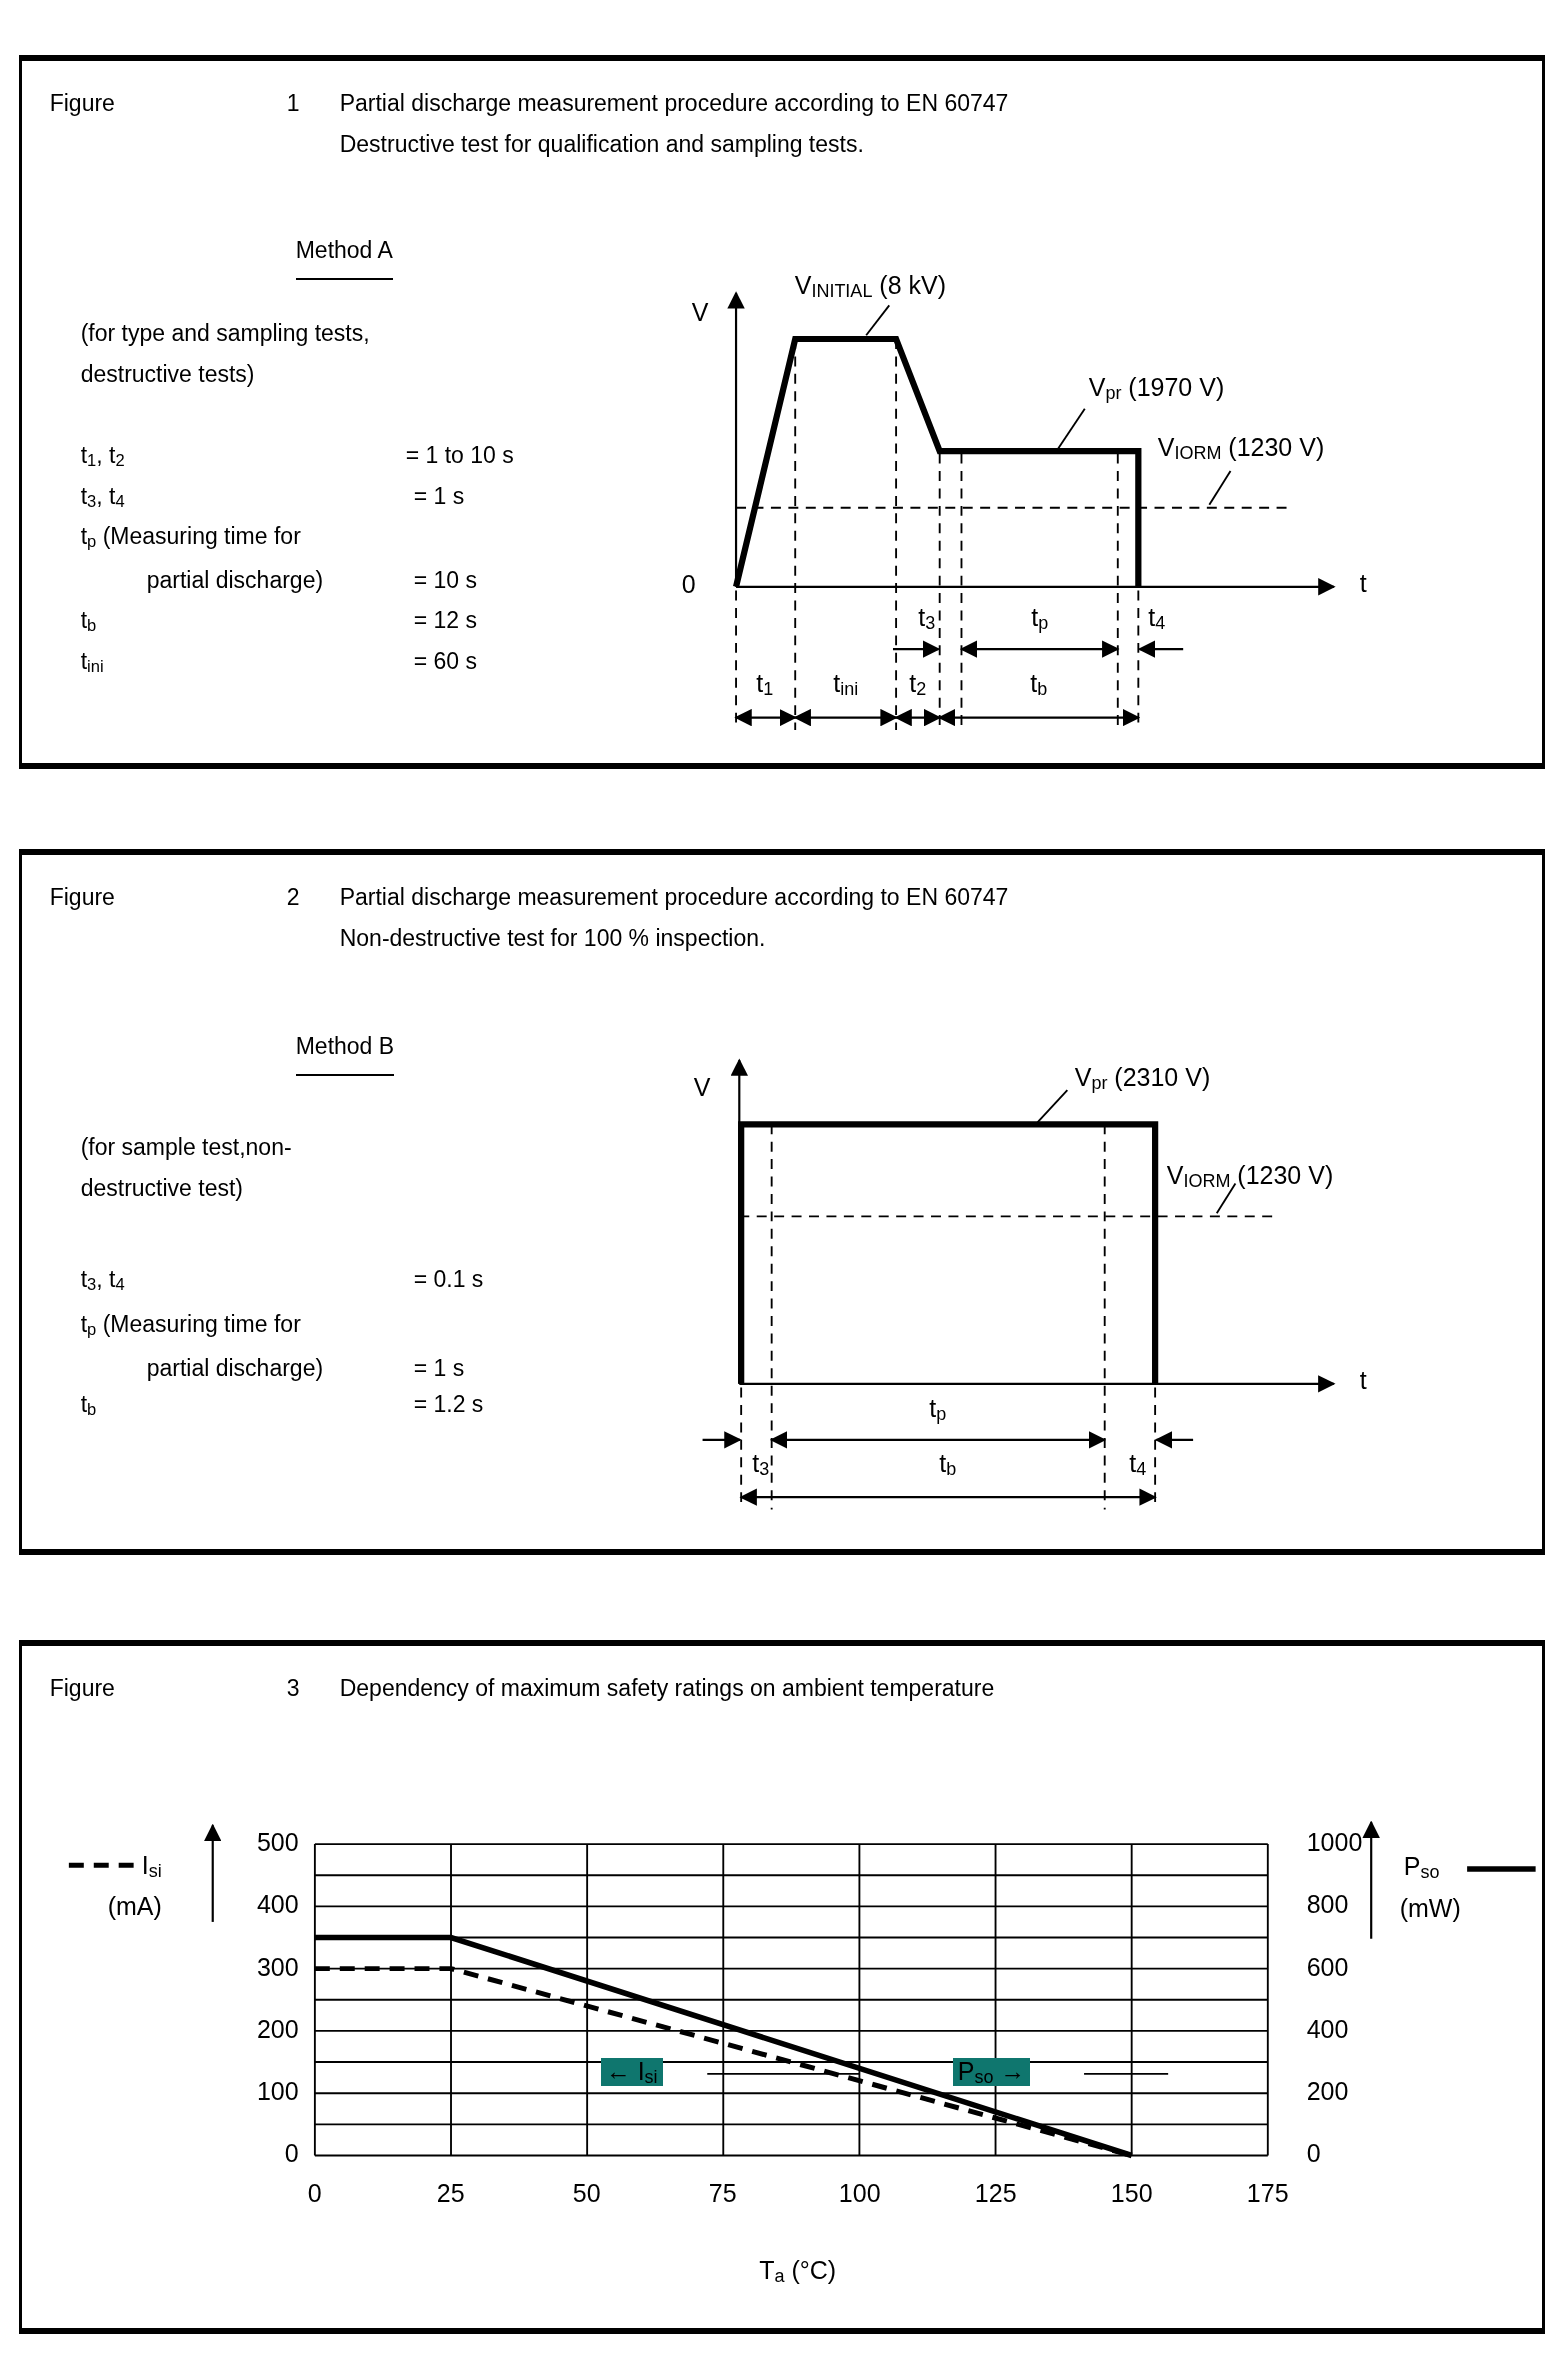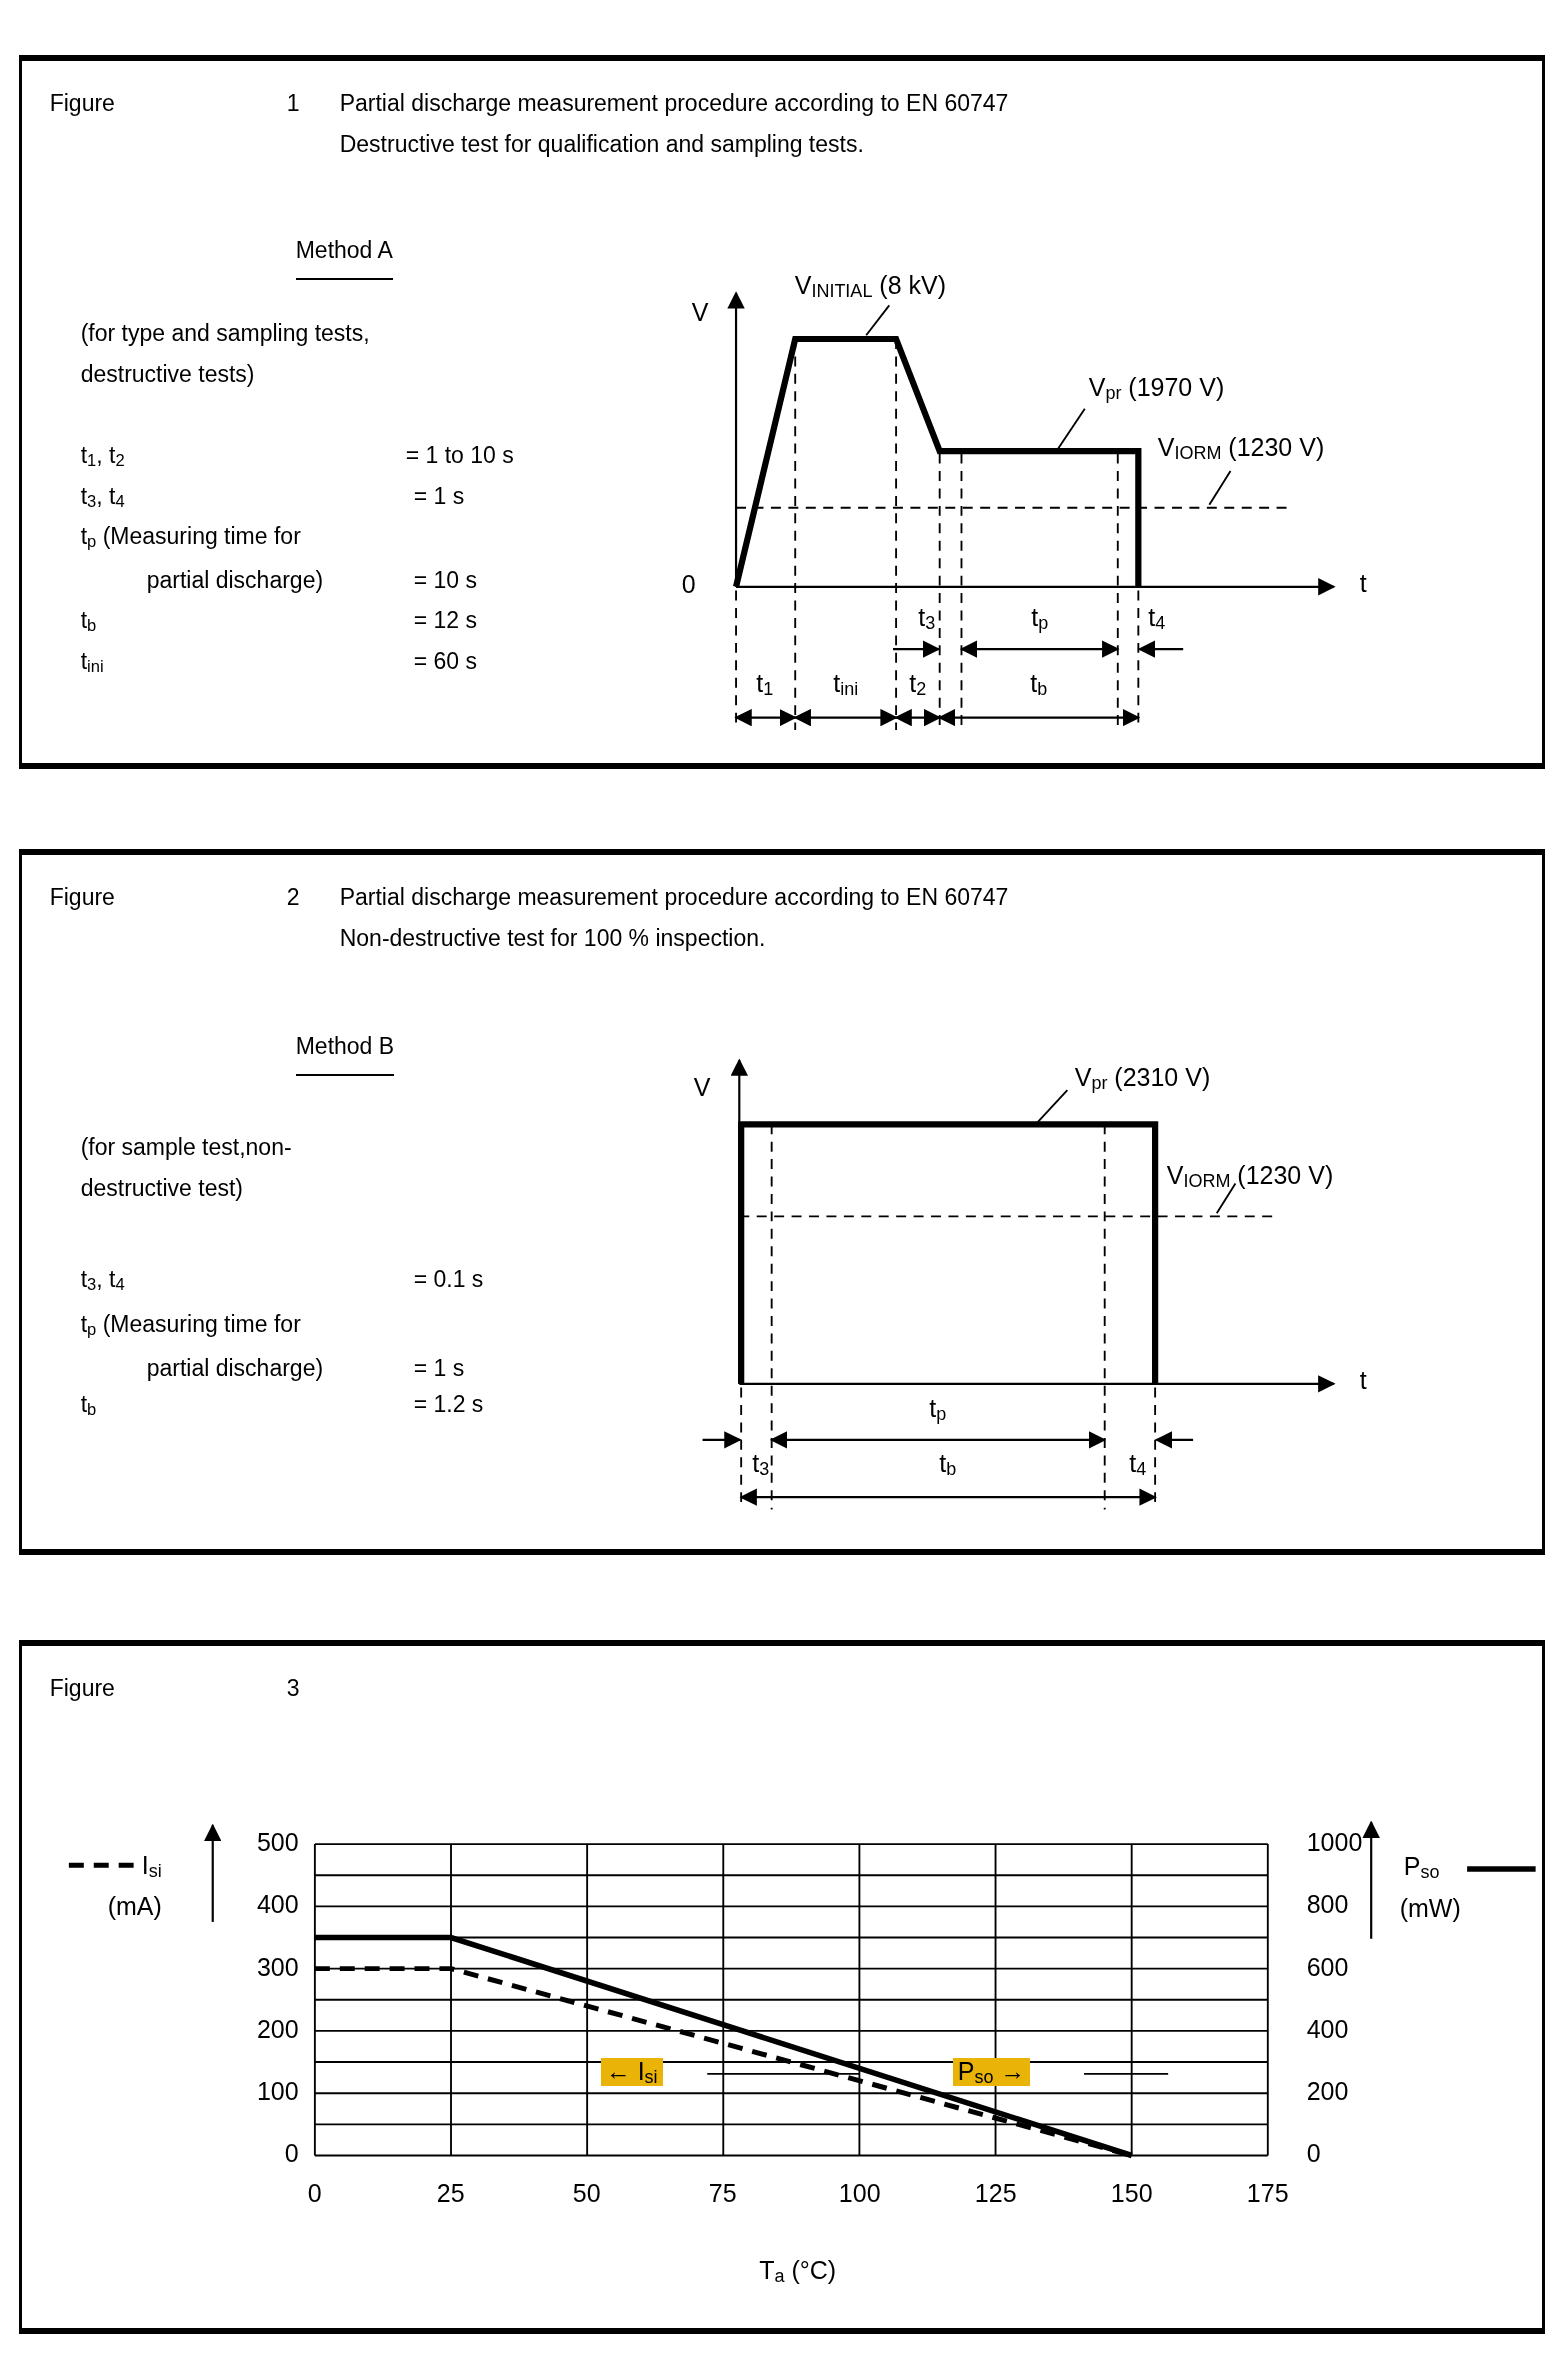--- a/index.html
+++ b/index.html
@@ -16,21 +16,21 @@
   svg{position:absolute;left:0;top:0;overflow:visible;}
   .diag{position:absolute;}
   .wave{fill:none;stroke:#000;stroke-width:10;}
   .ax{stroke:#000;stroke-width:3.5;}
   .thin{stroke:#000;stroke-width:3;}
   .dash{stroke:#000;stroke-width:3;stroke-dasharray:16 12;fill:none;}
   .dim{stroke:#000;stroke-width:3.5;}
   .grid line{stroke:#000;stroke-width:3;}
   .curve-solid{fill:none;stroke:#000;stroke-width:9;}
   .curve-dashed{fill:none;stroke:#000;stroke-width:8;stroke-dasharray:24 16;}
-  .annot{background:#eab308;padding:0 5px;}
+  .annot{background:#0f766e;padding:0 5px;}
   .ticklab{position:absolute;font-size:25px;white-space:nowrap;}
 </style>
 </head>
 <body>
 
 <div class="page">
 
   <section class="fig-box" style="top:55px;height:702px;">
     <div class="abs t37" style="left:28px;top:29px;">Figure</div>
     <div class="abs t37" style="left:265px;top:29px;">1</div>
@@ -148,20 +148,21 @@
       <div class="abs t40 ctr" style="left:293px;top:361px;"><span>t</span><sub>p</sub></div>
       <div class="abs t40 ctr" style="left:116px;top:416px;"><span>t</span><sub>3</sub></div>
       <div class="abs t40 ctr" style="left:303px;top:416px;"><span>t</span><sub>b</sub></div>
       <div class="abs t40 ctr" style="left:493px;top:416px;"><span>t</span><sub>4</sub></div>
     </div>
   </section>
 
   <section class="fig-box" style="top:1640px;height:682px;">
     <div class="abs t37" style="left:28px;top:29px;">Figure</div>
     <div class="abs t37" style="left:265px;top:29px;">3</div>
+    <div class="abs t37" style="left:318px;top:29px;">Dependency of maximum safety ratings on ambient temperature</div>
 
     <svg id="f3svg" width="1520" height="682" viewBox="0 0 2440 1095">
       <g id="f3grid" class="grid">
           <line x1="470" y1="318" x2="470" y2="818"></line>
           <line x1="688.5714285714286" y1="318" x2="688.5714285714286" y2="818"></line>
           <line x1="907.1428571428571" y1="318" x2="907.1428571428571" y2="818"></line>
           <line x1="1125.7142857142858" y1="318" x2="1125.7142857142858" y2="818"></line>
           <line x1="1344.2857142857142" y1="318" x2="1344.2857142857142" y2="818"></line>
           <line x1="1562.857142857143" y1="318" x2="1562.857142857143" y2="818"></line>
           <line x1="1781.4285714285713" y1="318" x2="1781.4285714285713" y2="818"></line>

